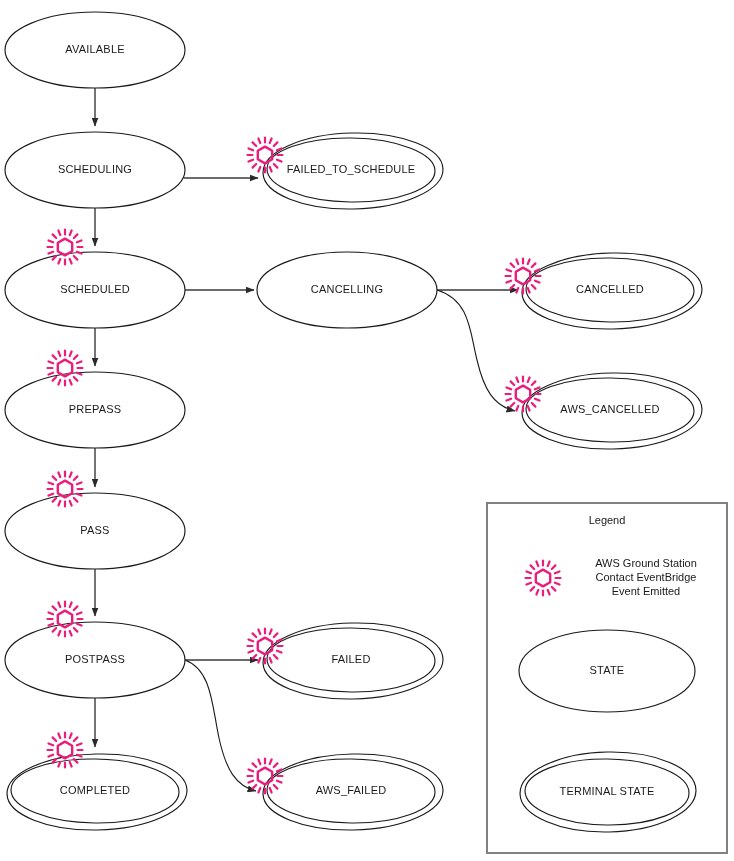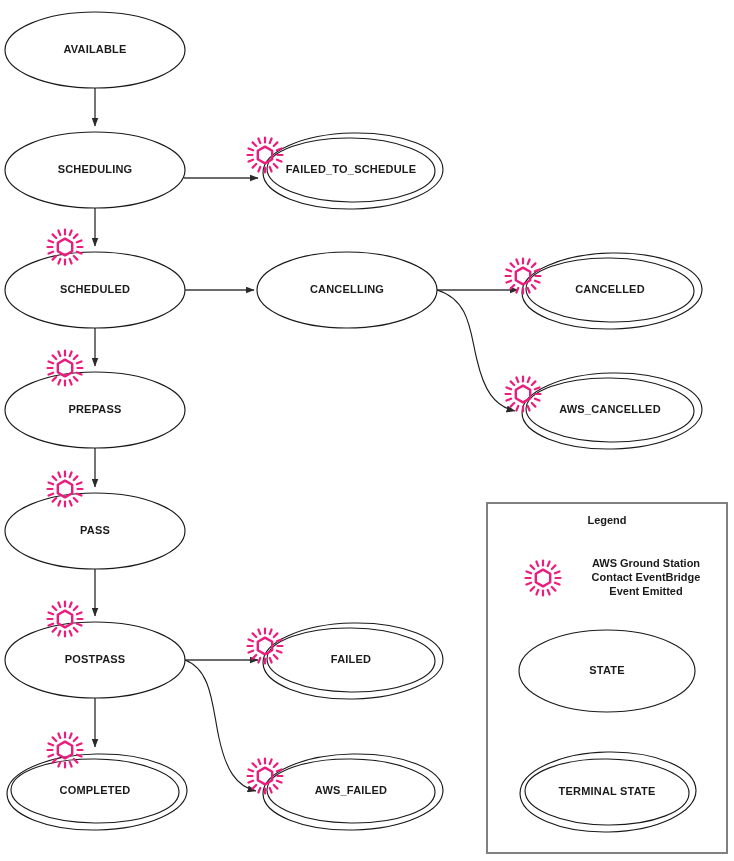--- a/index.html
+++ b/index.html
@@ -14,21 +14,20 @@
     position: relative;
     overflow: hidden;
     font-family: "Liberation Sans", "DejaVu Sans", sans-serif;
   }
   #diagram-root {
     position: absolute;
     left: 0;
     top: 0;
     width: 628px;
     height: 861px;
-    font-weight: bold;
   }
   svg#state-diagram {
     display: block;
     width: 734px;
     height: 861px;
   }
   .state-ellipse {
     fill: #ffffff;
     stroke: #1a1a1a;
     stroke-width: 1.15;

